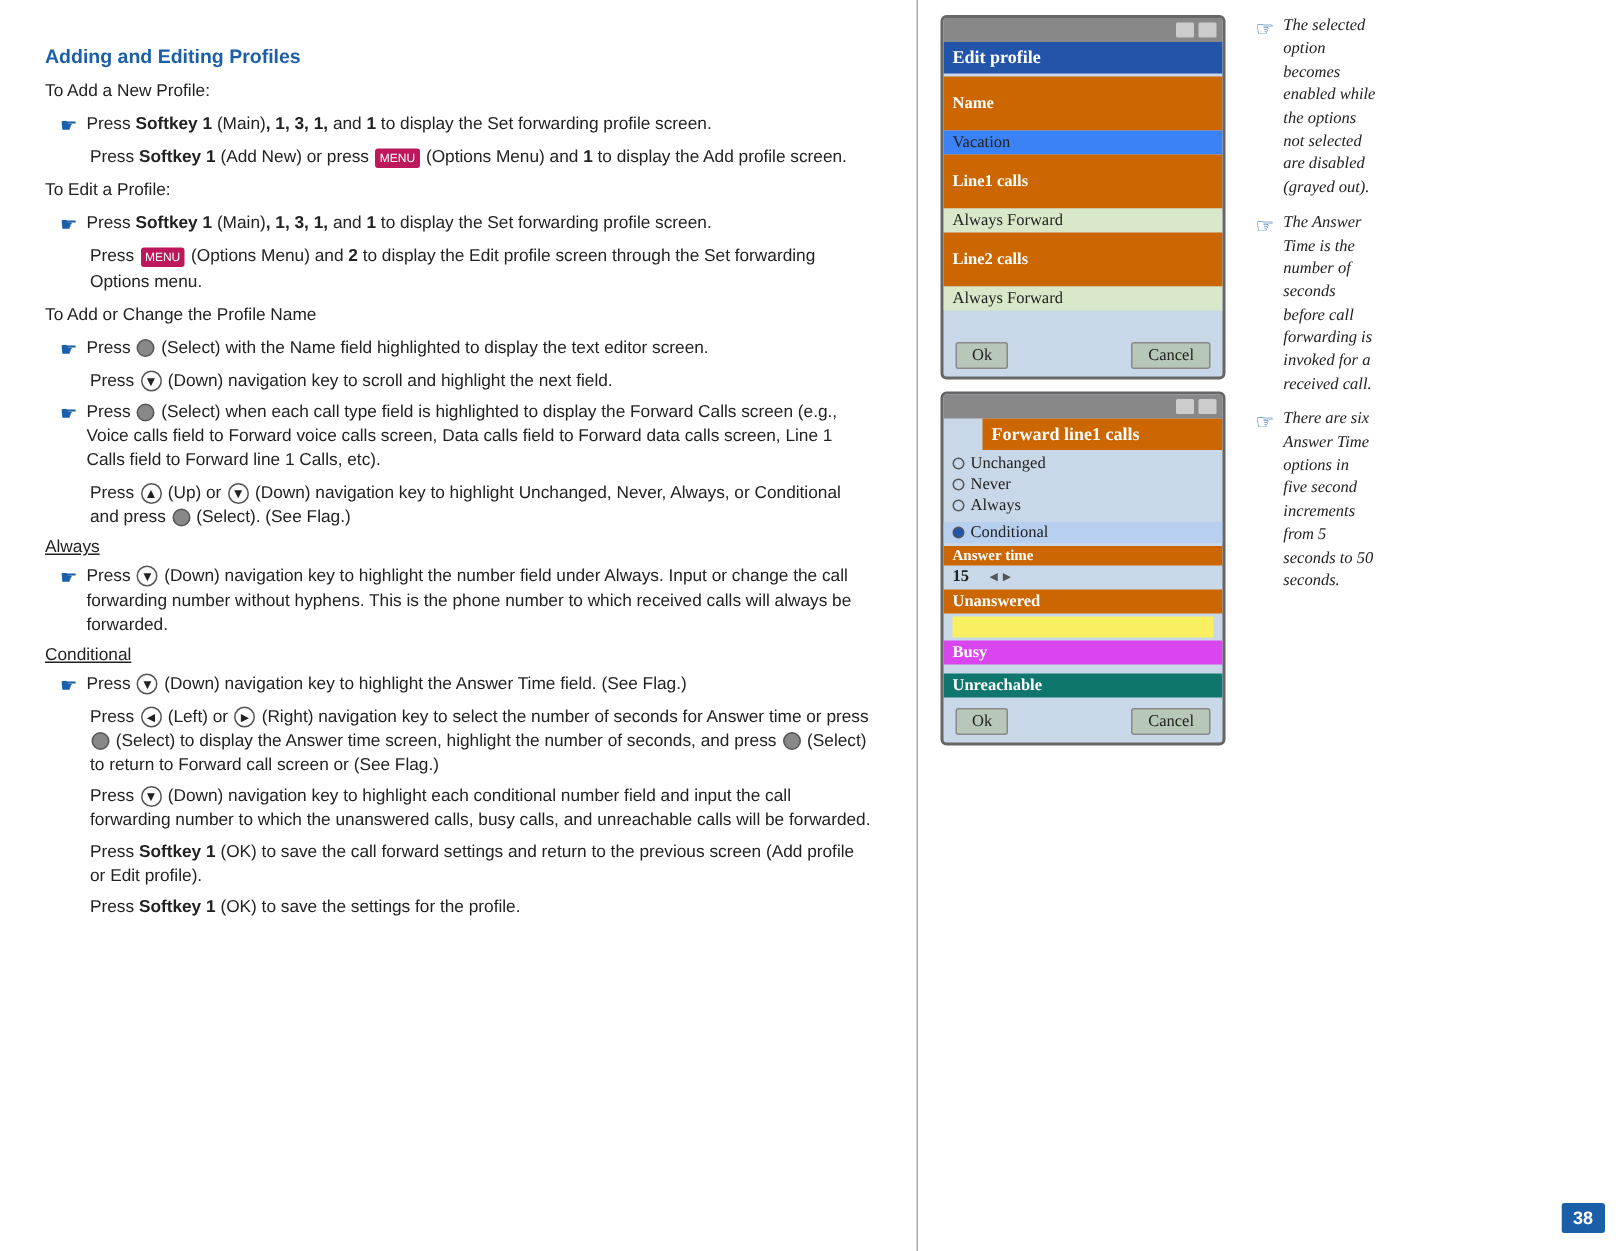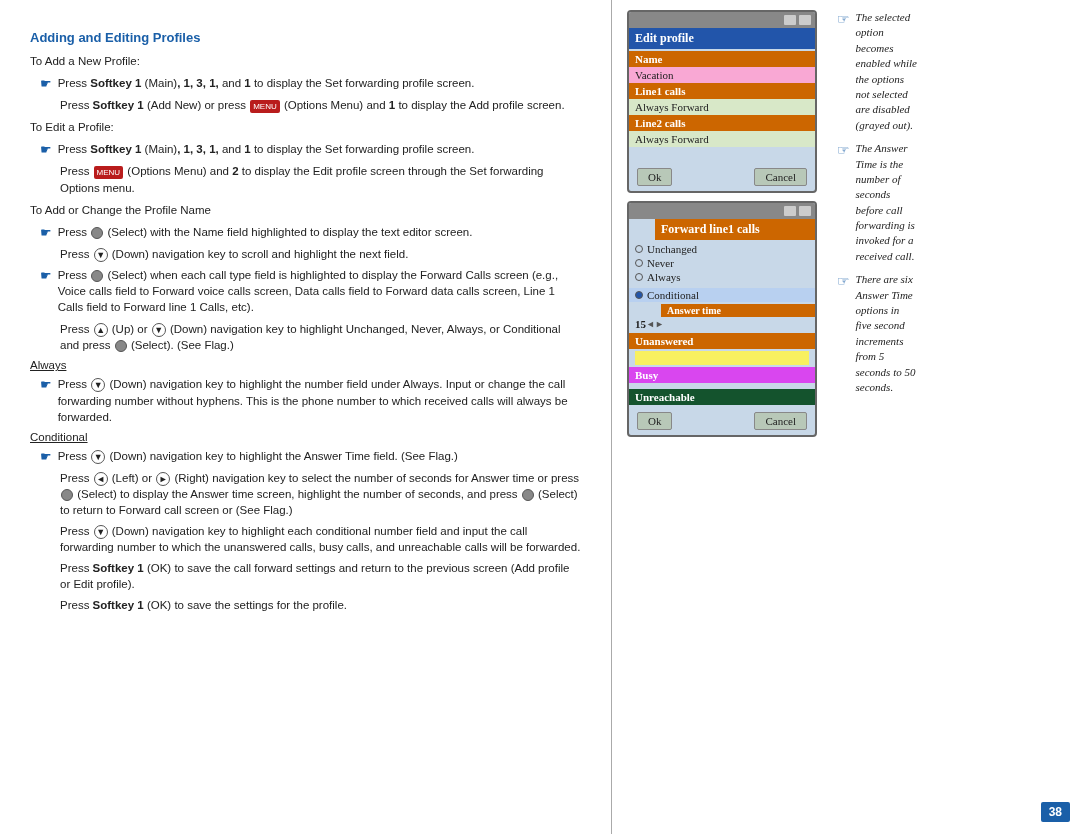--- a/index.html
+++ b/index.html
@@ -68,21 +68,21 @@
     }
     .subsection-label {
       font-size: 11.5px;
       text-decoration: underline;
       margin-bottom: 5px;
       margin-left: 0;
       color: #222;
     }
     .menu-icon {
       display: inline-block;
-      background: #b91c1c;
+      background: #be185d;
       color: #fff;
       font-size: 8px;
       padding: 1px 3px;
       border-radius: 2px;
       vertical-align: middle;
       margin: 0 1px;
     }
     .nav-icon {
       display: inline-block;
       width: 14px;
@@ -139,29 +139,29 @@
     }
     .phone-header.orange {
       background: #cc6600;
       margin-left: 26px;
     }
     .phone-field-label {
       background: #cc6600;
       color: #fff;
       font-size: 11px;
       font-weight: bold;
-      padding: 2px 6px;
+      padding: 12px 6px;
     }
     .phone-field-value {
       background: #d8e8c8;
       padding: 2px 6px;
       font-size: 11px;
     }
     .phone-field-value.yellow {
-      background: #f9a8d4;
+      background: #3b82f6;
     }
     .phone-body {
       padding: 2px 0;
     }
     .phone-button-row {
       display: flex;
       justify-content: space-between;
       padding: 3px 8px;
       margin-top: 2px;
     }
@@ -188,21 +188,21 @@
       flex-shrink: 0;
     }
     .phone-radio.filled {
       background: #2255aa;
     }
     .phone-answer-row {
       display: flex;
       align-items: center;
       padding: 1px 6px;
       font-size: 11px;
-      gap: 0;
+      gap: 12px;
     }
     .phone-num {
       font-weight: bold;
     }
     .arrow-btn {
       font-size: 9px;
       color: #555;
     }
     .phone-unanswered-label {
       background: #cc6600;
@@ -218,21 +218,21 @@
       margin: 2px 6px;
     }
     .phone-busy-label {
       background: #d946ef;
       color: #fff;
       font-size: 11px;
       font-weight: bold;
       padding: 2px 6px;
     }
     .phone-unreachable-label {
-      background: #14532d;
+      background: #0f766e;
       color: #fff;
       font-size: 11px;
       font-weight: bold;
       padding: 2px 6px;
       margin-top: 2px;
     }
 
     
     .note-item {
       display: flex;
@@ -381,21 +381,21 @@
         </div>
         <div class="phone-option-row">
           <div class="phone-radio"></div>
           <span>Always</span>
         </div>
         <div style="height:4px;"></div>
         <div class="phone-option-row" style="background:#b8d0f0;">
           <div class="phone-radio filled"></div>
           <span>Conditional</span>
         </div>
-        <div class="phone-field-label" style="font-size:10px; padding:1px 6px; margin-top:2px;margin-left:32px;">Answer time</div>
+        <div class="phone-field-label" style="font-size:10px; padding:1px 6px; margin-top:2px;">Answer time</div>
         <div class="phone-answer-row">
           <span class="phone-num">15</span>
           <span class="arrow-btn">◄►</span>
         </div>
         <div class="phone-unanswered-label">Unanswered</div>
         <div class="phone-unanswered-field"></div>
         <div class="phone-busy-label">Busy</div>
         <div style="height:4px;"></div>
         <div class="phone-unreachable-label">Unreachable</div>
         <div class="phone-button-row" style="margin-top:4px;">

